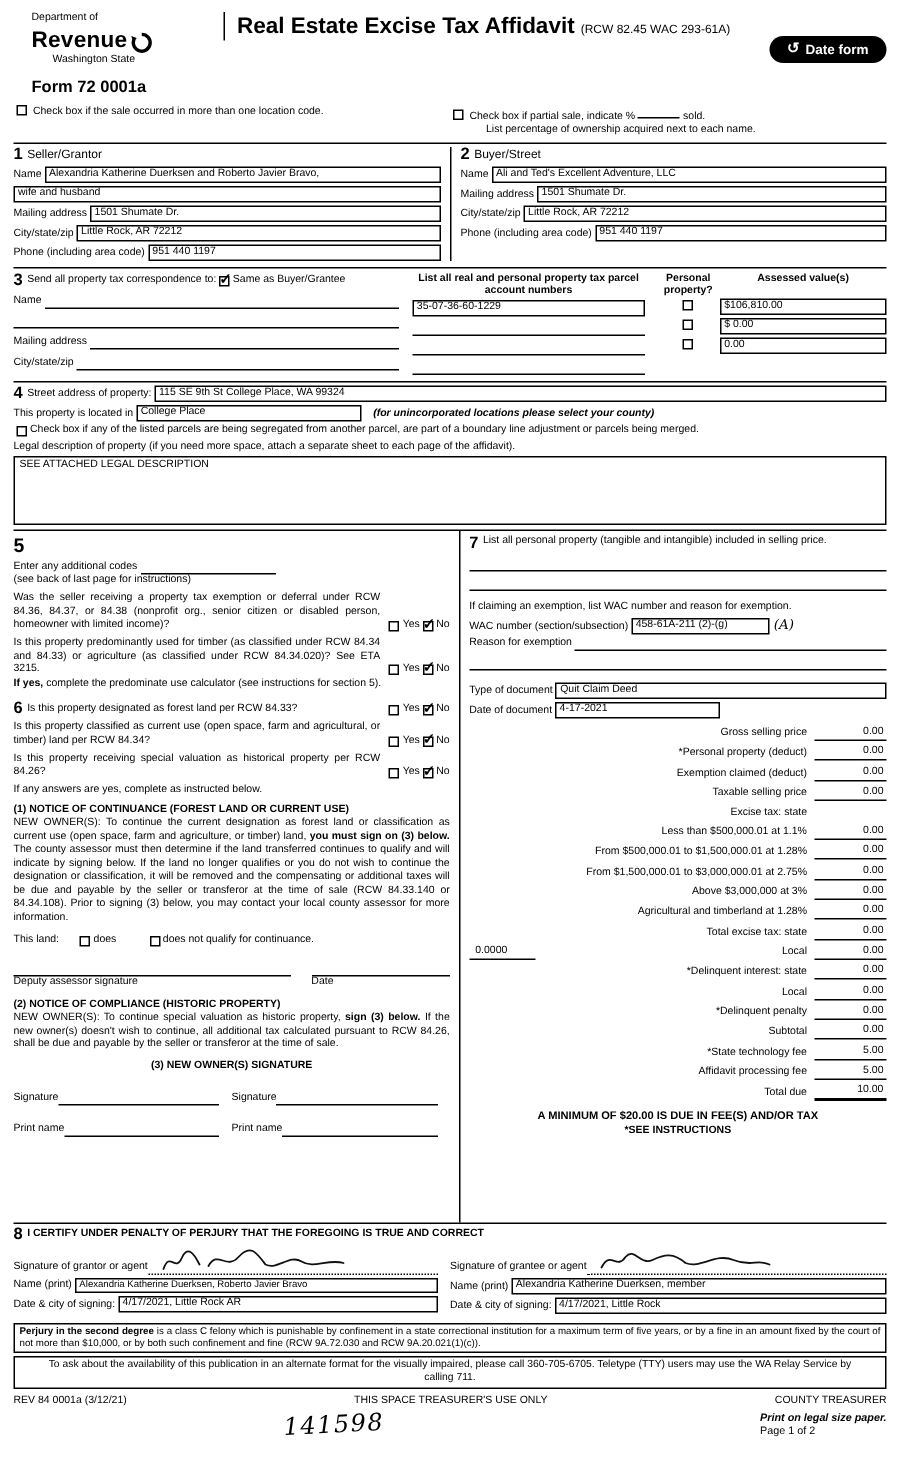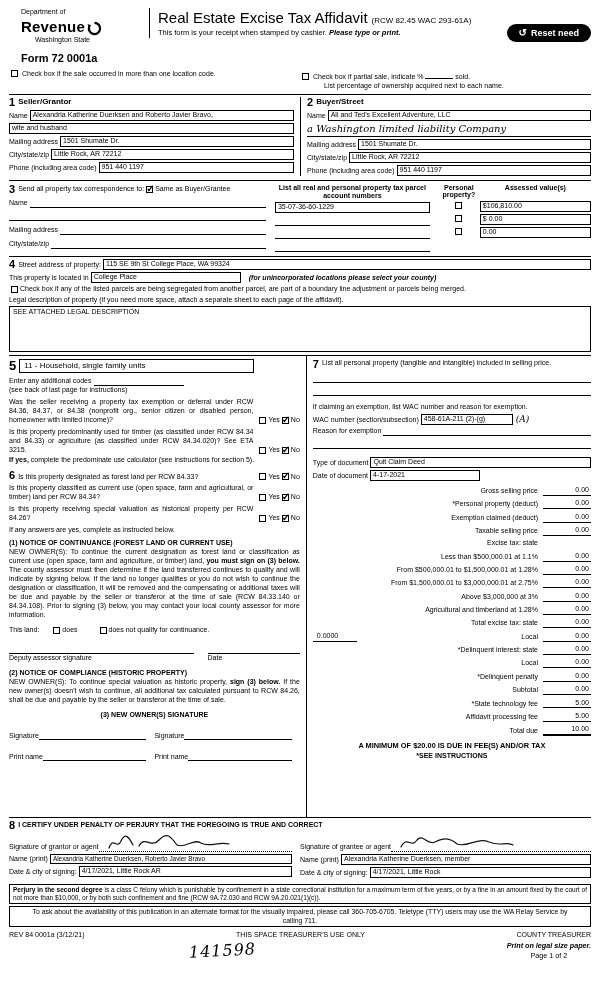--- a/index.html
+++ b/index.html
@@ -21,41 +21,41 @@
 
   
   .hdr{display:flex;align-items:flex-start}
   .logo{width:140px;flex:none;padding-left:12px}
   .dept{font-size:7px}
   .revrow{display:flex;align-items:flex-end}
   .rev{font-weight:bold;font-size:15px;letter-spacing:.2px}
   .wa{font-size:7px;margin-left:14px}
   .formno{font-weight:bold;font-size:11px;margin-top:6px}
   .titleblk{flex:1;border-left:1px solid #000;padding-left:8px}
-  .title{font-weight:normal;font-size:15px}
+  .title{font-weight:bold;font-size:15px}
   .tsuffix{font-size:8px;margin-left:4px}
   .note{font-size:7.5px;margin-top:1px}
   .resetbtn{flex:none;display:flex;align-items:center;gap:4px;background:#000;color:#fff;border:none;
             border-radius:10px;padding:4px 12px;font-size:9px;font-weight:bold;margin-top:16px;
             font-family:"Liberation Sans", sans-serif;cursor:pointer}
   .ricon{font-size:10px;line-height:1}
 
   
   .cbrow{display:flex;margin-top:5px;padding-bottom:3px}
   .cbl{width:50%}
   .cbr{width:50%}
   .w28{width:28px}
   .ind{margin-left:24px}
 
   
   .sec12{display:flex;border-top:1px solid #000;padding:2px 0 4px}
   .c1{width:50%;padding-right:6px}
   .c2{width:50%;border-left:1px solid #000;padding-left:6px}
   .sech{display:flex;align-items:center;margin-bottom:1px}
-  .sech .t{font-weight:bold;font-size:8px}
+  .sech .t{font-weight:normal;font-size:8px}
 
   
   .sec3{display:flex;border-top:1px solid #000;padding:3px 0 4px}
   .s3a{width:45%;padding-right:5px}
   .s3b{width:28%;padding:0 4px}
   .s3c{width:27%;padding-left:4px}
   .s3b .hdrl{font-weight:bold;text-align:center;line-height:1.15}
   .blank{height:10px;border-bottom:1px solid #000;margin-top:3px}
   .s3c .heads{display:flex}
   .pph{width:42px;font-weight:bold;text-align:center;line-height:1.1}
@@ -100,21 +100,21 @@
   .sigrow{display:flex;align-items:flex-end;margin-top:2px}
   .sigline{flex:1;border-bottom:1px dotted #000;position:relative;height:18px}
   .scribble{position:absolute;left:6px;bottom:-2px}
 
   
   .perjury{border:1px solid #000;margin-top:2px;padding:1px 3px;font-size:6.5px;text-align:justify;line-height:1.25}
   .access{border:1px solid #000;margin-top:2px;padding:1px 14px;text-align:center;font-size:6.9px}
   .footrow{display:flex;justify-content:space-between;margin-top:4px;font-size:7px}
   .footrow2{display:flex;align-items:flex-start;margin-top:1px}
   .hwnum{font-size:16px;margin-left:180px;transform:rotate(-3deg);letter-spacing:1px}
-  .printnote{margin-left:auto;text-align:center;font-size:7.2px}
+  .printnote{margin-left:auto;text-align:left;font-size:7.2px}
 </style>
 </head>
 <body>
 
 <div class="page">
 
   <div class="hdr">
     <div class="logo">
       <div class="dept">Department of</div>
       <div class="revrow">
@@ -124,28 +124,24 @@
           <path d="M0.5 3.2 L4.4 4.6 2.2 8z" fill="#000"></path>
         </svg>
       </div>
       <div class="wa">Washington State</div>
       <div class="formno">Form 72 0001a</div>
     </div>
     <div class="titleblk">
       <div>
         <span class="title">Real Estate Excise Tax Affidavit</span><span class="tsuffix">(RCW 82.45 WAC 293-61A)</span>
       </div>
-      <div class="note">
-        <span>This form is your receipt when stamped by cashier.</span>
-        <span class="b i">Please type or print.</span>
-      </div>
     </div>
     <button class="resetbtn">
       <span class="ricon">↺</span>
-      <span>Reset need</span>
+      <span>Date form</span>
     </button>
   </div>
 
   <div class="cbrow">
     <div class="cbl">
       <span class="cb"></span>
       <span>Check box if the sale occurred in more than one location code.</span>
     </div>
     <div class="cbr">
       <div>
@@ -185,23 +181,20 @@
       </div>
     </div>
     <div class="c2">
       <div class="sech">
         <span class="secnum">2</span>
         <span class="t">Buyer/Street</span>
       </div>
       <div class="fl">
         <span class="lab">Name</span>
         <span class="box grow">Ali and Ted's Excellent Adventure, LLC</span>
-      </div>
-      <div class="fl" style="border-bottom:1px solid #000">
-        <span class="hw" style="font-size:10px">a Washington limited liability Company</span>
       </div>
       <div class="fl">
         <span class="lab">Mailing address</span>
         <span class="box grow">1501 Shumate Dr.</span>
       </div>
       <div class="fl">
         <span class="lab">City/state/zip</span>
         <span class="box grow">Little Rock, AR 72212</span>
       </div>
       <div class="fl">
@@ -277,21 +270,20 @@
     </div>
     <div style="margin-top:2px">Legal description of property (if you need more space, attach a separate sheet to each page of the affidavit).</div>
     <div class="legalbox">SEE ATTACHED LEGAL DESCRIPTION</div>
   </div>
 
   <div class="sec57">
 
     <div class="col5">
       <div class="row" style="align-items:center">
         <span class="secnum" style="font-size:13px">5</span>
-        <span class="codebox">11 - Household, single family units</span>
       </div>
       <div class="fl" style="margin-top:4px">
         <span class="lab">Enter any additional codes</span>
         <span class="ul" style="width:90px"></span>
       </div>
       <div>(see back of last page for instructions)</div>
 
       <div class="q">
         <span class="qt body">Was the seller receiving a property tax exemption or deferral under RCW 84.36, 84.37, or 84.38 (nonprofit org., senior citizen or disabled person, homeowner with limited income)?</span>
         <span class="yn">

